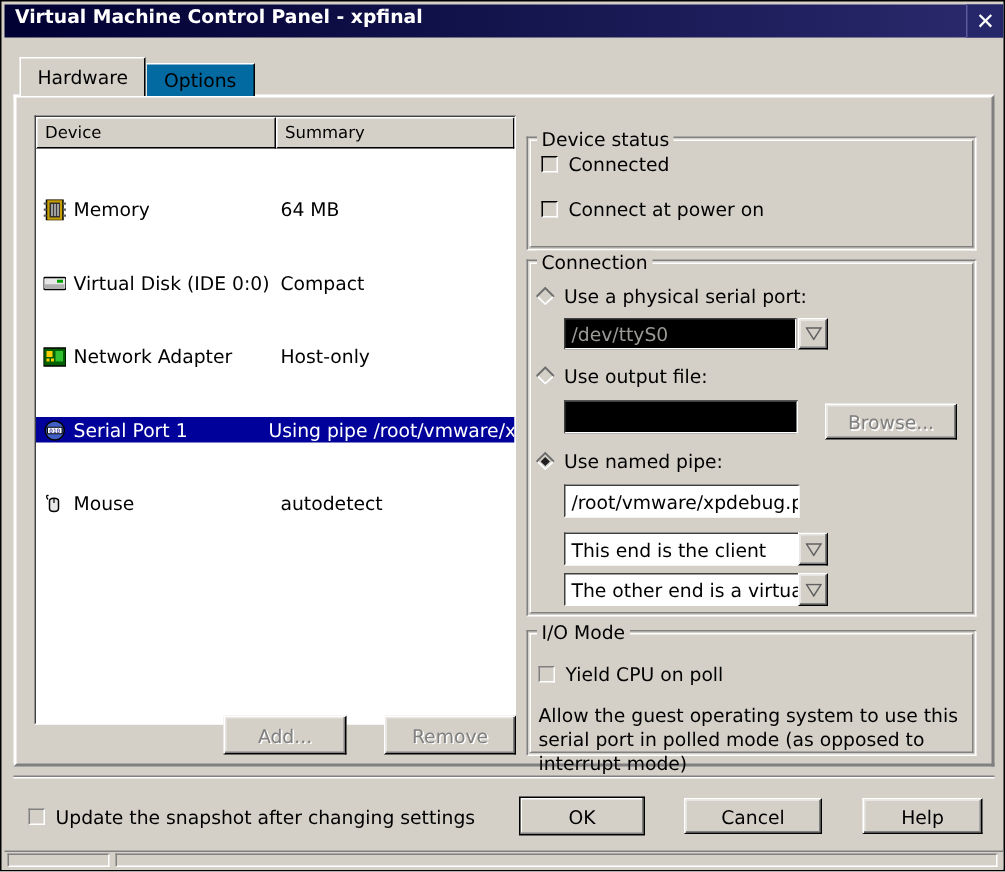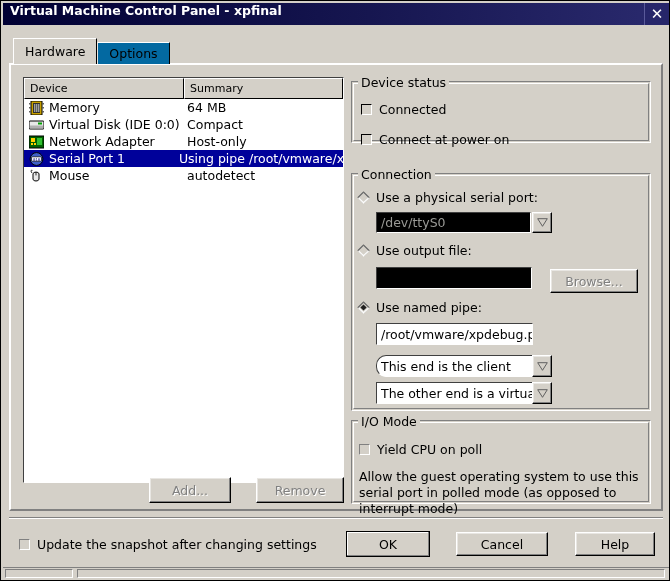--- a/index.html
+++ b/index.html
@@ -146,20 +146,21 @@
 
   .list-rows { }
   .list-row {
     display: flex;
     height: 17px;
     align-items: center;
     font-size: 12.5px;
     color: #000000;
     box-sizing: border-box;
     font-family: "DejaVu Sans", sans-serif;
+    margin-top: 32px;
   }
   .list-row.selected {
     background: #00019a;
     color: #ffffff;
   }
   .cell-device {
     width: 160px;
     display: flex;
     align-items: center;
     padding-left: 5px;
@@ -235,21 +236,21 @@
   .group-title {
     position: absolute;
     top: -7px; left: 6px;
     background: #d4d0c8;
     padding: 0 3px;
     font-size: 12.5px;
     color: #000000;
     white-space: nowrap;
     font-family: "DejaVu Sans", sans-serif;
   }
-  .grp-device-status { left: 350px; top: 80px; width: 300px; height: 62px; padding-left: 16px; }
+  .grp-device-status { left: 350px; top: 90px; width: 300px; height: 76px; padding-left: 16px; }
   .grp-connection   { left: 350px; top: 172px; width: 300px; height: 238px; }
   .grp-iomode       { left: 350px; top: 419px; width: 300px; height: 84px; }
 
   
   .check-row {
     position: absolute;
     display: flex;
     align-items: center;
     font-size: 12.5px;
     color: #000000;
@@ -557,21 +558,21 @@
     <svg class="diamond" viewBox="0 0 13 13">
       <polygon points="6.5,1 12,6.5 6.5,12 1,6.5" fill="#d4d0c8" stroke="#808080" stroke-width="1"></polygon>
       <polyline points="1,6.5 6.5,1 12,6.5" fill="none" stroke="#707070" stroke-width="1.2"></polyline>
       <polyline points="1.6,7 6.5,11.8 11.6,7" fill="none" stroke="#ffffff" stroke-width="1.2"></polyline>
       <polygon points="6.5,3.6 9.6,6.6 6.5,9.6 3.4,6.6" fill="#202020"></polygon>
     </svg>
     <span>Use named pipe:</span>
   </div>
   <div class="field" style="left:375px; top:322px; width:157px; height:22px;">/root/vmware/xpdebug.pipe</div>
 
-  <div class="field" style="left:375px; top:354px; width:176px; height:22px;border-radius:10px;">This end is the client</div>
+  <div class="field" style="left:375px; top:354px; width:176px; height:22px;">This end is the client</div>
   <div class="combo-arrow" style="left:531px; top:354px; height:22px;">
     <svg width="11" height="9" viewBox="0 0 11 9">
       <polygon points="0.7,0.7 10.3,0.7 5.5,8.3" fill="#d4d0c8" stroke="#606060" stroke-width="1"></polygon>
     </svg>
   </div>
 
   <div class="field" style="left:375px; top:381px; width:157px; height:22px;">The other end is a virtual m</div>
   <div class="combo-arrow" style="left:531px; top:381px; height:22px;">
     <svg width="11" height="9" viewBox="0 0 11 9">
       <polygon points="0.7,0.7 10.3,0.7 5.5,8.3" fill="#d4d0c8" stroke="#606060" stroke-width="1"></polygon>

